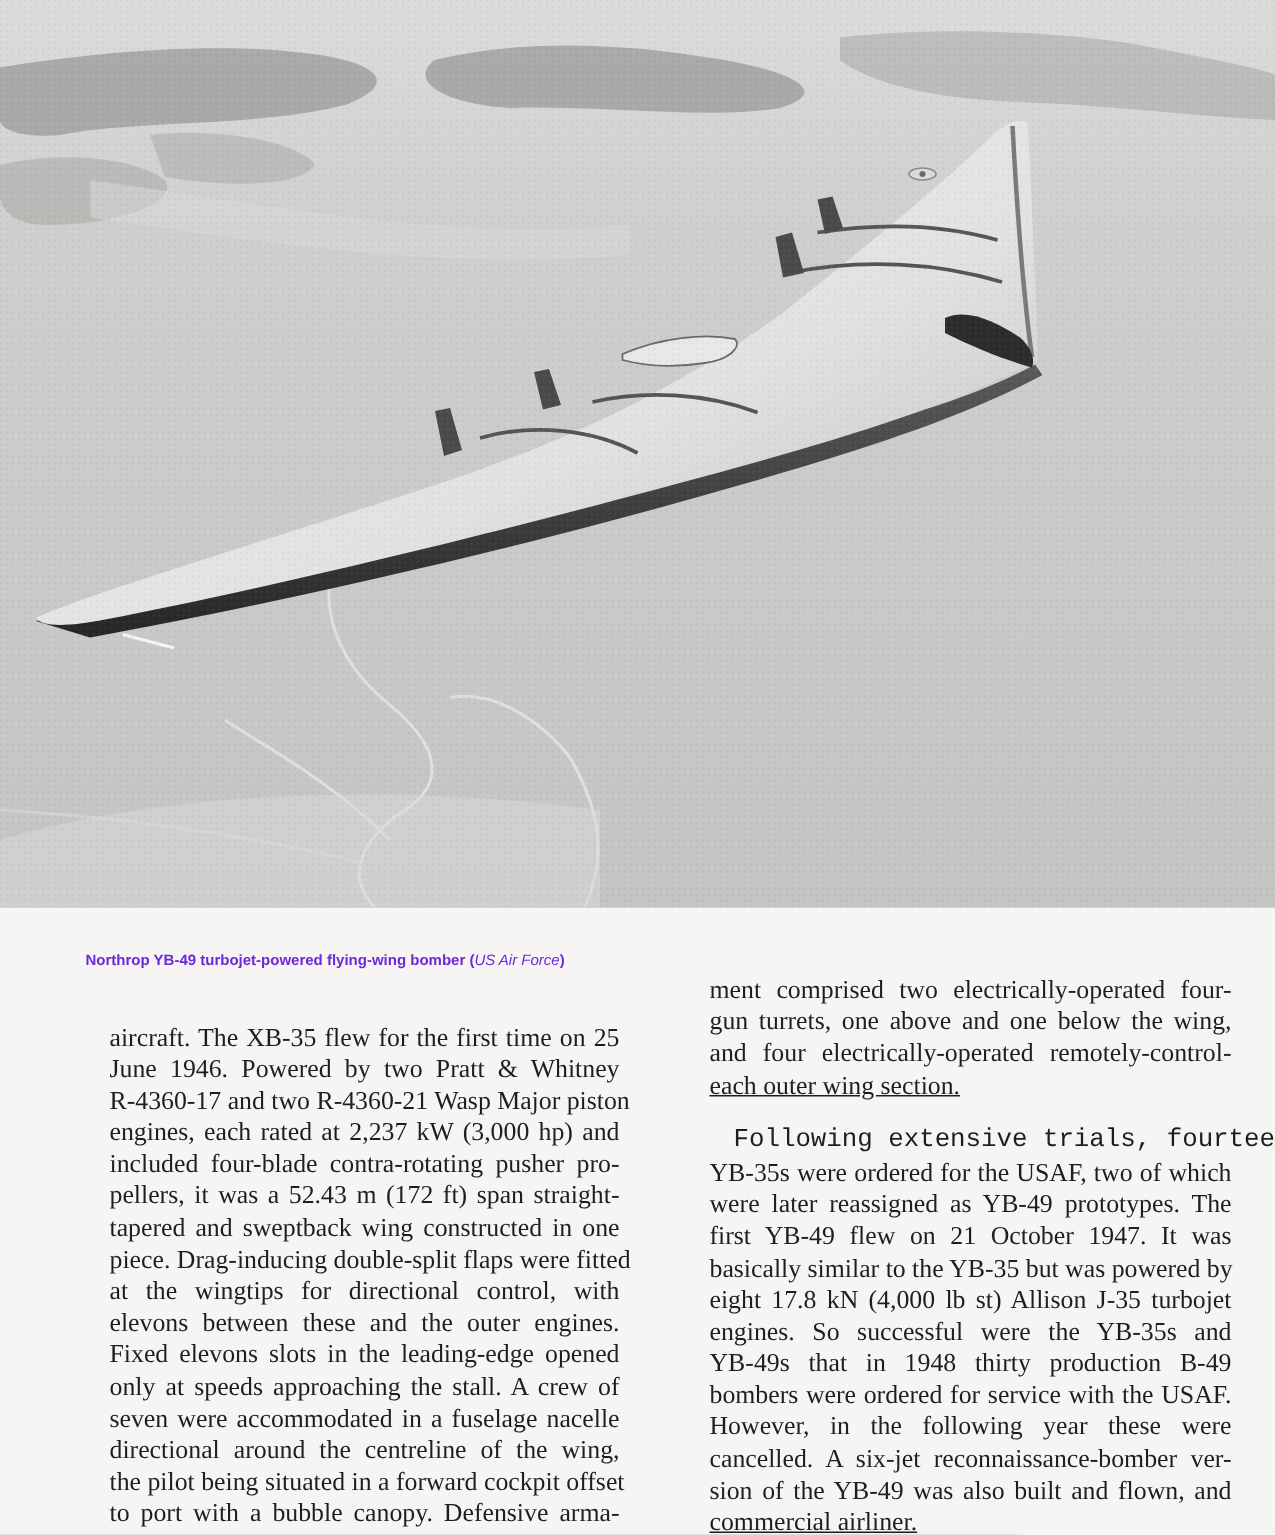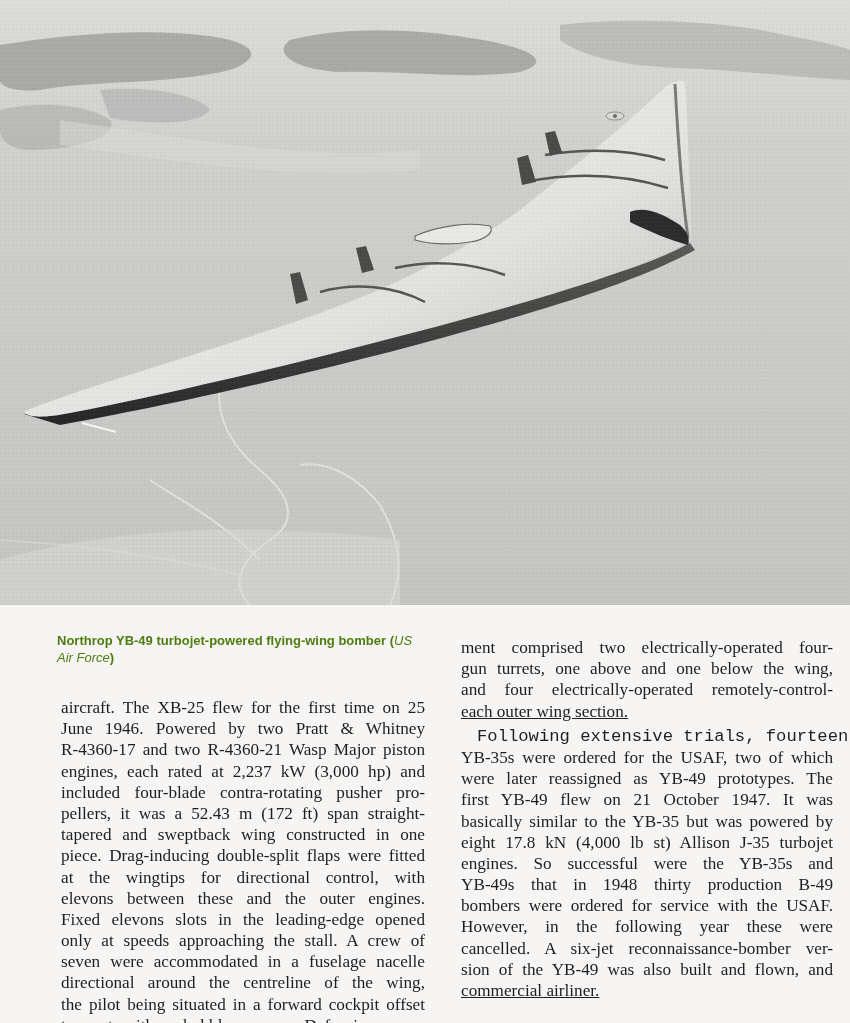--- a/index.html
+++ b/index.html
@@ -20,26 +20,26 @@
     position: absolute; top: 633px;
     font-family: "Liberation Serif", "DejaVu Serif", serif;
     font-size: 17.2px; line-height: 21.2px;
     text-align: justify; color: #1e1e1e;
   }
   .col-left { left: 57px; width: 372px; }
   .col-right { left: 457px; width: 380px; }
 
   .caption {
     font-family: "Liberation Sans", "DejaVu Sans", sans-serif;
-    font-weight: bold; font-size: 13px; line-height: 16.5px;
-    color: #4d7c0f; text-align: left; margin: 0 0 31px 0;
+    font-weight: bold; font-size: 10px; line-height: 16.5px;
+    color: #6d28d9; text-align: left; margin: 0 0 31px 0;
   }
   .caption .credit { font-style: italic; font-weight: normal; }
 
-  .para { margin: 4px; }
+  .para { margin: 16px; }
   .line { display: block; text-align: justify; text-align-last: justify; white-space: nowrap; height: 21.2px; }
   .line.last { text-align-last: left; text-decoration: underline; }
   .para-indent .line:first-child { text-indent: 16px; font-family: Liberation Mono, monospace; }
 </style>
 </head>
 <body>
 
 <div class="photo">
   <svg viewBox="0 0 850 605" xmlns="http://www.w3.org/2000/svg">
     <defs>
@@ -122,21 +122,21 @@
       <path d="M82,423 L116,432" stroke="#f4f4f2" stroke-width="2"></path>
     </g>
 
     <rect x="0" y="0" width="850" height="605" fill="url(#grain)"></rect>
   </svg>
 </div>
 
 <div class="col col-left">
   <p class="caption"><span>Northrop YB-49 turbojet-powered flying-wing bomber (</span><span class="credit">US Air Force</span><span>)</span></p>
   <div class="para" id="left-lines">
-      <span class="line">aircraft. The XB-25 flew for the first time on 25</span>
+      <span class="line">aircraft. The XB-35 flew for the first time on 25</span>
       <span class="line">June 1946. Powered by two Pratt &amp; Whitney</span>
       <span class="line">R-4360-17 and two R-4360-21 Wasp Major piston</span>
       <span class="line">engines, each rated at 2,237 kW (3,000 hp) and</span>
       <span class="line">included four-blade contra-rotating pusher pro-</span>
       <span class="line">pellers, it was a 52.43 m (172 ft) span straight-</span>
       <span class="line">tapered and sweptback wing constructed in one</span>
       <span class="line">piece. Drag-inducing double-split flaps were fitted</span>
       <span class="line">at the wingtips for directional control, with</span>
       <span class="line">elevons between these and the outer engines.</span>
       <span class="line">Fixed elevons slots in the leading-edge opened</span>

